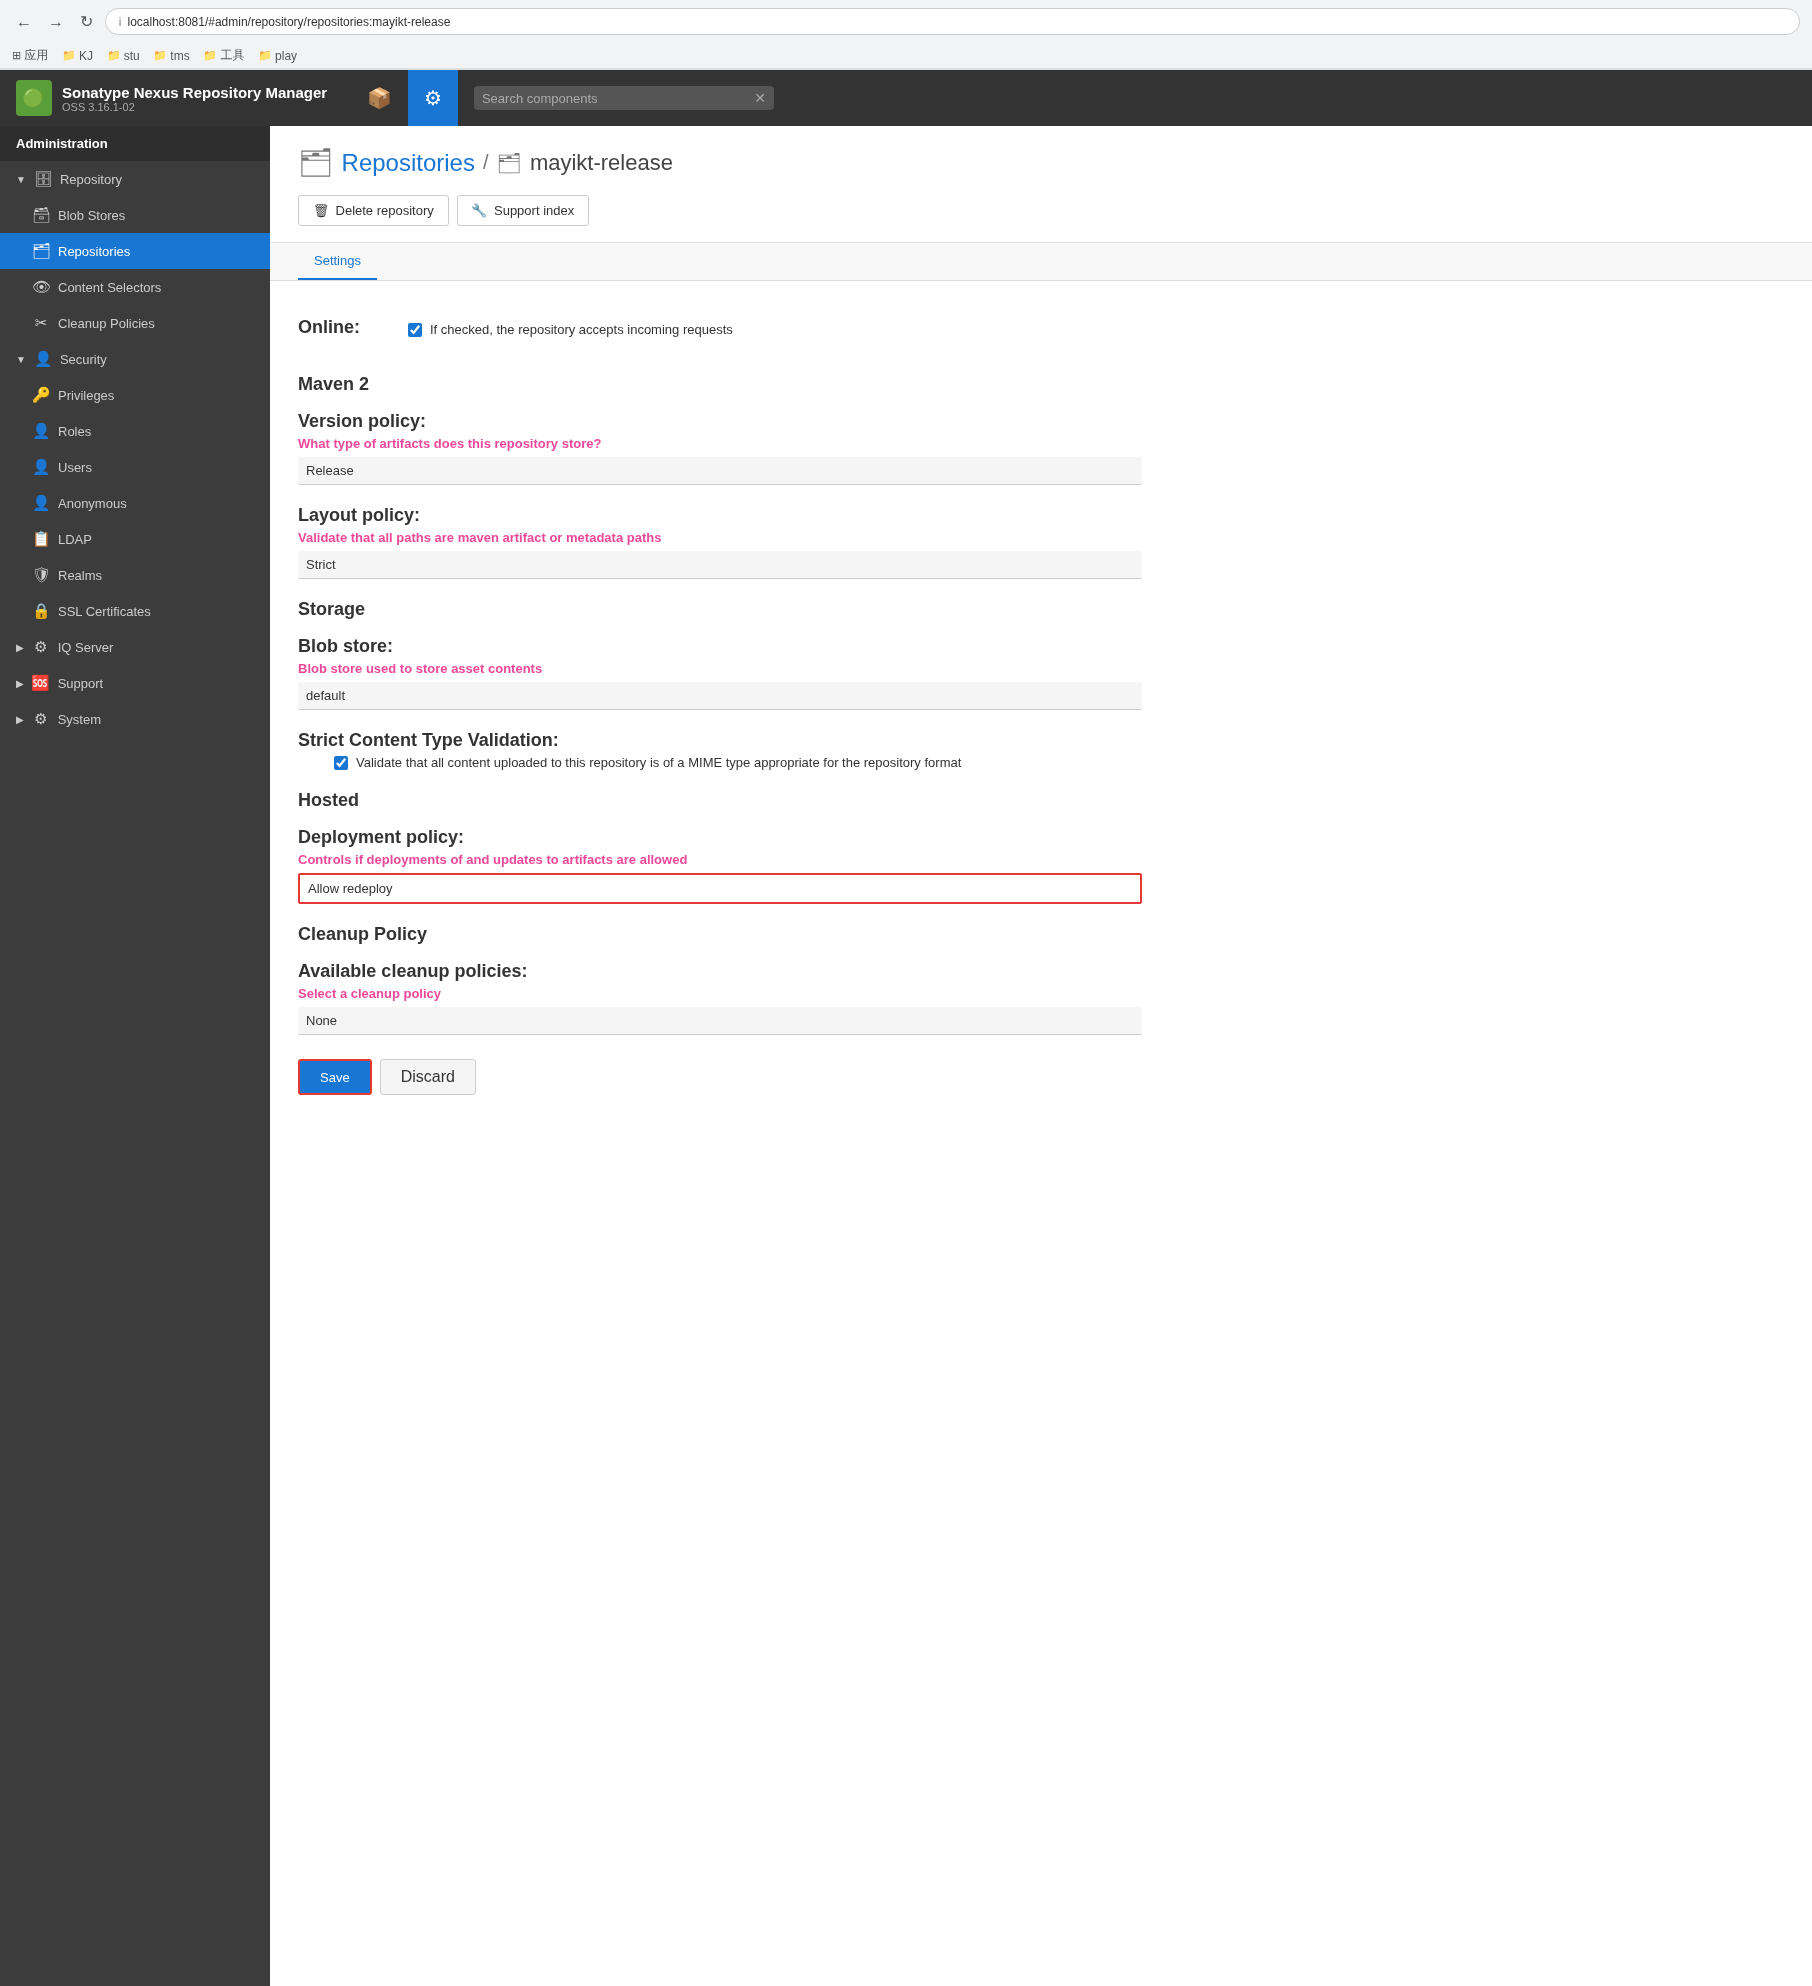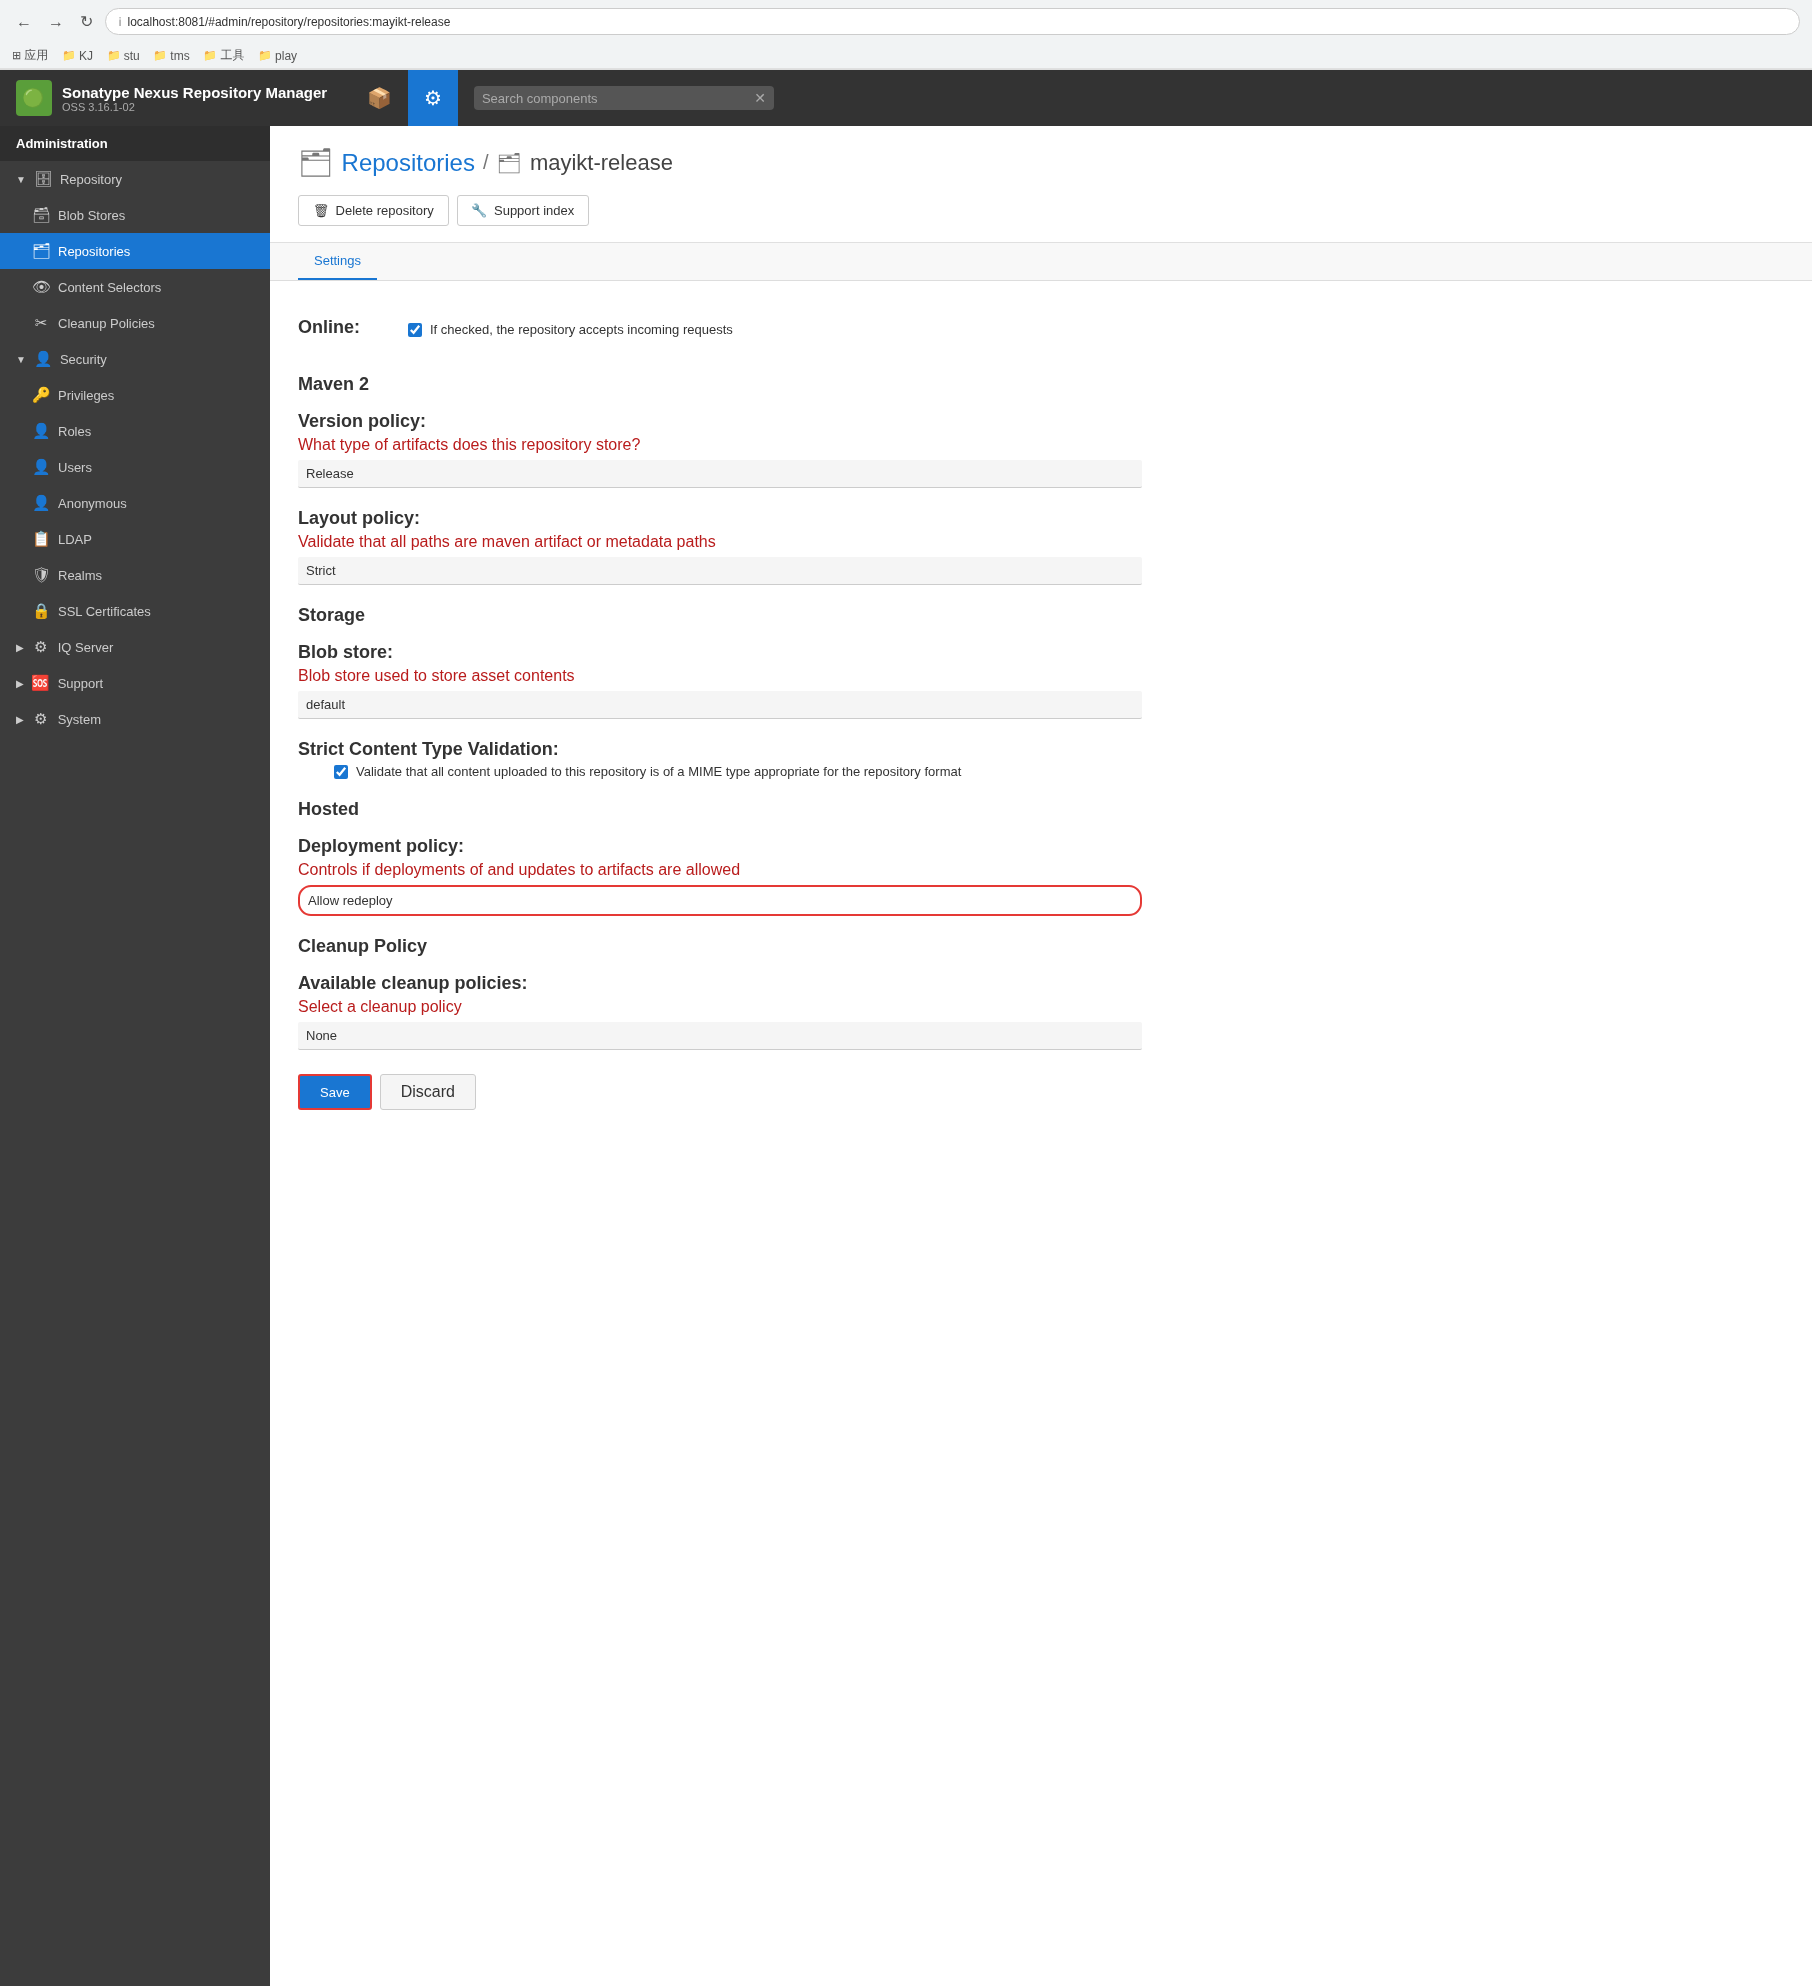--- a/index.html
+++ b/index.html
@@ -60,23 +60,23 @@
     
     .tabs-bar { border-bottom: 1px solid #ddd; padding: 0 28px; background: #f8f8f8; }
     .tab { display: inline-block; padding: 10px 16px; cursor: pointer; font-size: 13px; color: #555; border-bottom: 2px solid transparent; }
     .tab.active { border-bottom-color: #1976d2; color: #1976d2; font-weight: 500; }
 
     
     .form-content { padding: 24px 28px; max-width: 900px; }
     .form-section-title { font-size: 18px; font-weight: 600; color: #333; margin-bottom: 16px; margin-top: 8px; }
     .form-group { margin-bottom: 20px; }
     .form-label { font-weight: 600; font-size: 18px; color: #333; margin-bottom: 4px; display: block; }
-    .form-description { font-size: 16px; color: #b91c1c; margin-bottom: 6px; }
+    .form-description { font-size: 13px; color: #ec4899; margin-bottom: 6px; font-weight: bold; }
     .form-input { width: 100%; border: none; border-bottom: 1px solid #ccc; padding: 6px 0; font-size: 13px; color: #333; outline: none; background: #f5f5f5; padding: 6px 8px; border-radius: 2px; }
-    .form-input.highlighted { border: 2px solid #e53935; border-radius: 13px; background: #fff; }
+    .form-input.highlighted { border: 2px solid #e53935; border-radius: 2px; background: #fff; }
     .checkbox-row { display: flex; align-items: center; gap: 8px; font-size: 13px; color: #333; margin-left: 36px; }
     .checkbox-row input[type=checkbox] { width: 14px; height: 14px; accent-color: #1976d2; }
     .online-row { display: flex; align-items: center; gap: 12px; padding: 12px 0; }
 
     
     .form-actions { display: flex; gap: 8px; margin-top: 24px; padding-bottom: 40px; }
     .btn-save { background: #1976d2; color: #fff; border: 2px solid #e53935; border-radius: 3px; padding: 8px 20px; font-size: 13px; cursor: pointer; font-weight: 500; }
     .btn-discard { background: #f5f5f5; color: #333; border: 1px solid #ccc; border-radius: 3px; padding: 8px 20px; font-size: 16px; cursor: pointer; }
   </style>
 </head>

